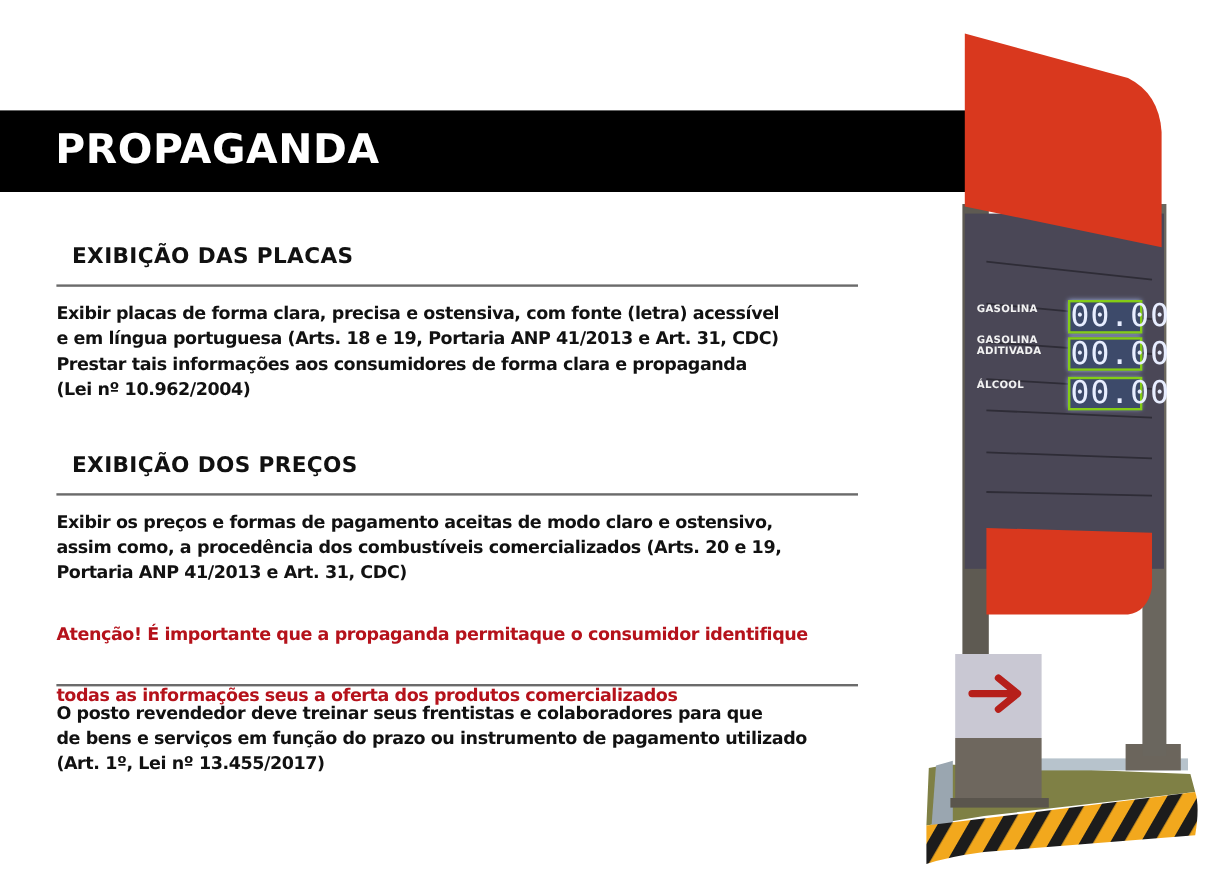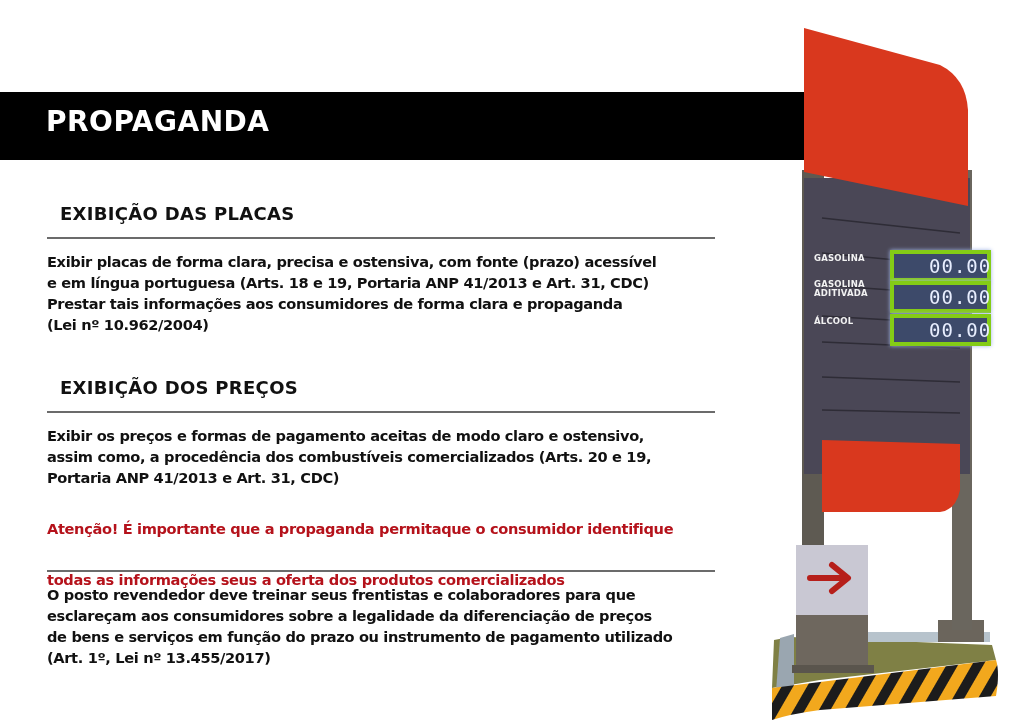--- a/index.html
+++ b/index.html
@@ -8,21 +8,21 @@
     background: #ffffff;
     font-family: "Liberation Sans", "DejaVu Sans", sans-serif;
     color: #111111;
   }
   .title-bar {
     position: absolute; left: 0; top: 92px; width: 806px; height: 68px;
     background: #000000;
   }
   .title-bar .title {
     position: absolute; left: 46px; top: 13px;
-    color: #ffffff; font-weight: bold; font-size: 28px; letter-spacing: 0.5px;
+    color: #ffffff; font-weight: bold; font-size: 34px; letter-spacing: 0.5px;
     font-family: "DejaVu Sans", sans-serif;
   }
   .section { position: absolute; left: 47px; width: 668px; }
   .section h2 {
     margin: 13px; font-size: 18px; font-weight: bold; letter-spacing: 0.3px;
     font-family: "DejaVu Sans", sans-serif; color: #111;
   }
   .section .rule { height: 0; border-top: 2px solid #6b6b6b; margin-top: 9px; margin-bottom: 12px; width: 668px; }
   .section p {
     margin: 0; font-size: 14.6px; line-height: 21px; font-weight: bold;
@@ -34,56 +34,55 @@
   
   .totem { position: absolute; left: 760px; top: 20px; width: 264px; height: 704px; }
   .totem svg { position: absolute; left: 0; top: 0; }
   .price-label {
     position: absolute; color: #f2f2f2; font-weight: bold; font-size: 8.5px;
     line-height: 9px; width: 70px; letter-spacing: 0.2px;
     font-family: "DejaVu Sans", sans-serif;
   }
   .price-value {
     position: absolute; width: 58px; height: 24px;
-    background: #3d4a6a; border: 4px solid #84cc16;
+    background: #3d4a6a; border: 2px solid #84cc16;
     box-shadow: 0 0 4px #9fb2e6;
-    color: #e8eeff; font-family: "DejaVu Sans Mono", monospace; font-size: 19px;
-    line-height: 24px; text-align: center; letter-spacing: 1px; padding-left: 35px;
+    color: #e8eeff; font-family: "DejaVu Sans Mono", monospace; font-size: 26px;
+    line-height: 24px; text-align: center; letter-spacing: 1px;
   }
 </style>
 </head>
 <body>
 
 <div class="title-bar">
   <div class="title">PROPAGANDA</div>
 </div>
 
 <div class="section" style="top:190px;">
   <h2>EXIBIÇÃO DAS PLACAS</h2>
   <div class="rule"></div>
-  <p>Exibir placas de forma clara, precisa e ostensiva, com fonte (prazo) acessível</p>
+  <p>Exibir placas de forma clara, precisa e ostensiva, com fonte (letra) acessível</p>
   <p>e em língua portuguesa (Arts. 18 e 19, Portaria ANP 41/2013 e Art. 31, CDC)</p>
   <p>Prestar tais informações aos consumidores de forma clara e propaganda</p>
   <p>(Lei nº 10.962/2004)</p>
 </div>
 
 <div class="section" style="top:364px;">
   <h2>EXIBIÇÃO DOS PREÇOS</h2>
   <div class="rule"></div>
   <p>Exibir os preços e formas de pagamento aceitas de modo claro e ostensivo,</p>
   <p>assim como, a procedência dos combustíveis comercializados (Arts. 20 e 19,</p>
   <p>Portaria ANP 41/2013 e Art. 31, CDC)</p>
   <p class="warn">Atenção! É importante que a propaganda permitaque o consumidor identifique</p>
   <p class="warn">todas as informações seus a oferta dos produtos comercializados</p>
 </div>
 
 <div class="section" style="top:561px;">
   <div class="rule"></div>
   <p>O posto revendedor deve treinar seus frentistas e colaboradores para que</p>
-  <p>esclareçam aos consumidores sobre a legalidade da diferenciação de preços</p>
   <p>de bens e serviços em função do prazo ou instrumento de pagamento utilizado</p>
   <p>(Art. 1º, Lei nº 13.455/2017)</p>
 </div>
 
 <div class="totem">
   <svg width="264" height="704" viewBox="0 0 264 704">
 
     <defs>
       <pattern id="hazard" patternUnits="userSpaceOnUse" width="22" height="22" patternTransform="rotate(30)">
         <rect width="22" height="22" fill="#f2a81d"></rect>

